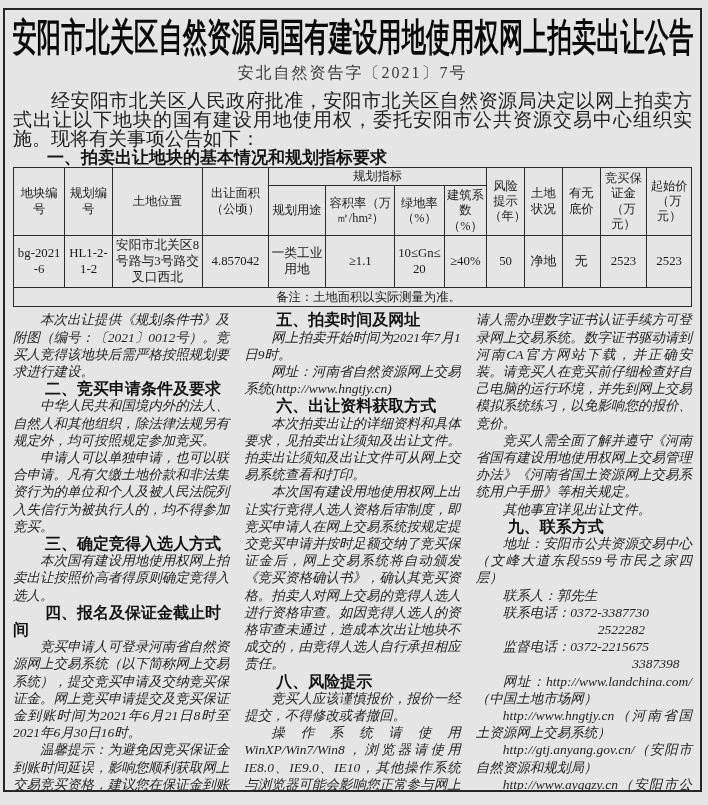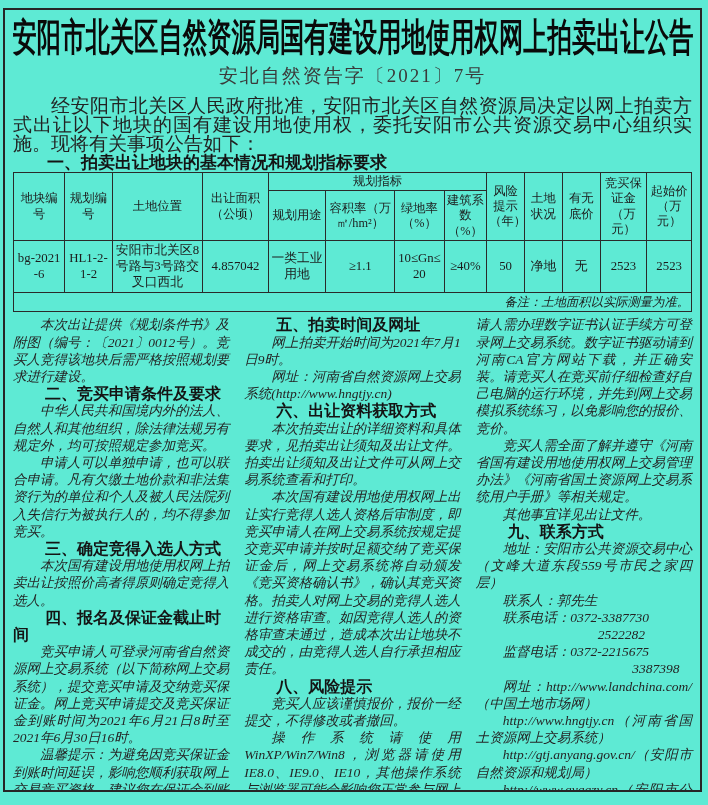--- a/index.html
+++ b/index.html
@@ -1,33 +1,33 @@
 <!DOCTYPE html>
 <html><head>
 <meta charset="utf-8">
 <style>
   * { box-sizing: border-box; }
   html,body { margin:0; padding:0; background:#ffffff; }
   .page {
-    position:relative; width:708px; height:805px; background:#5eead4;
+    position:relative; width:708px; height:805px; background:#e5e5e5;
     font-family:"Liberation Serif", serif; color:#1e1e1e; overflow:hidden;
   }
   .frame {
     position:absolute; left:3px; top:8px; width:699px; height:784px;
     border:2px solid #262626; padding:4px 8px 0 8px; overflow:hidden;
   }
   .title { position:relative; height:44px; margin:2px 0 0 0; }
   .title-inner {
     position:absolute; left:50%; top:0; white-space:nowrap;
     transform:translateX(-50%) scaleX(0.64);
     font-family:"Liberation Sans", sans-serif; font-weight:bold;
     font-size:38px; line-height:42px; color:#0a0a0a; letter-spacing:0px;
   }
   .doc-no {
-    text-align:center; font-size:19px; letter-spacing:2px; color:#3a3a3a;
+    text-align:center; font-size:16px; letter-spacing:2px; color:#3a3a3a;
     margin:3px 0 7px 0; font-family:"Liberation Serif", serif;
   }
   .intro {
     margin:0; font-size:19px; line-height:19px; text-indent:2em;
     text-align:justify; color:#222;
   }
   .sec1 {
     margin:0 0 0 0; font-size:17px; line-height:19px; text-indent:2em;
     font-weight:bold; font-family:"Liberation Sans", sans-serif; color:#141414;
   }
@@ -35,21 +35,21 @@
     width:100%; border-collapse:collapse; table-layout:fixed;
     font-size:12.3px; text-align:center; color:#1c1c1c;
   }
   table.land th, table.land td {
     border:1px solid #2a2a2a; padding:1px 2px; font-weight:normal;
     vertical-align:middle; word-break:break-all; line-height:1.25;
   }
   tr.grow th { height:15px; }
   tr.hrow th { height:50px; }
   tr.drow td { height:52px; font-size:12.8px; }
-  tr.nrow td { height:19px; text-align:right; padding-left:34px;font-style:italic; }
+  tr.nrow td { height:19px; text-align:center; padding-left:34px; }
   .cols { display:flex; gap:15px; margin-top:4px; }
   .col { flex:1; min-width:0; font-size:13.5px; line-height:17.2px; }
   .col p { margin:0; text-indent:2em; text-align:justify; color:#242424;font-style:italic; }
   .col p.noind { text-indent:0; }
   .col h3 {
     margin:0; font-size:16px; line-height:17.2px; text-indent:2em;
     font-weight:bold; font-family:"Liberation Sans", sans-serif; color:#141414;
   }
   .col p.cont1 { text-indent:0; padding-left:122px; text-align:left; }
   .col p.cont2 { text-indent:0; padding-left:144px; text-align:center; }

